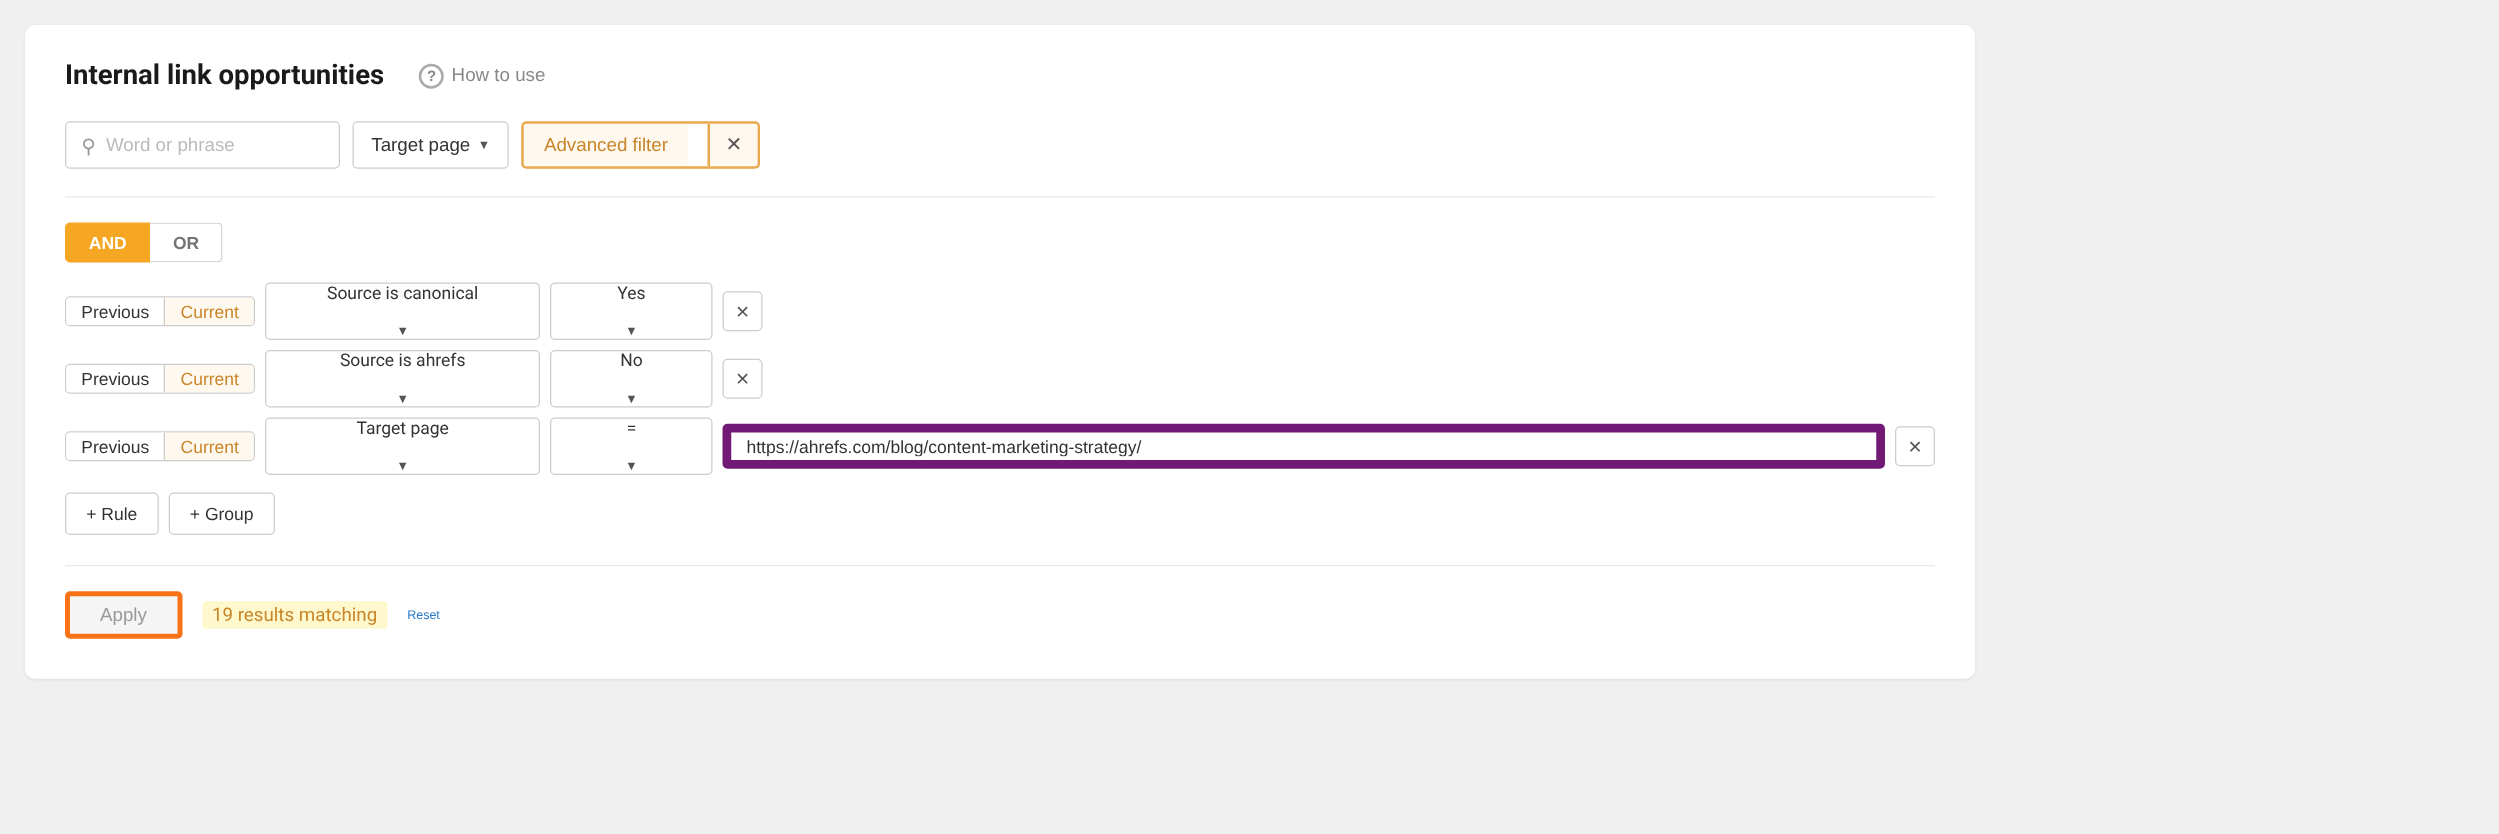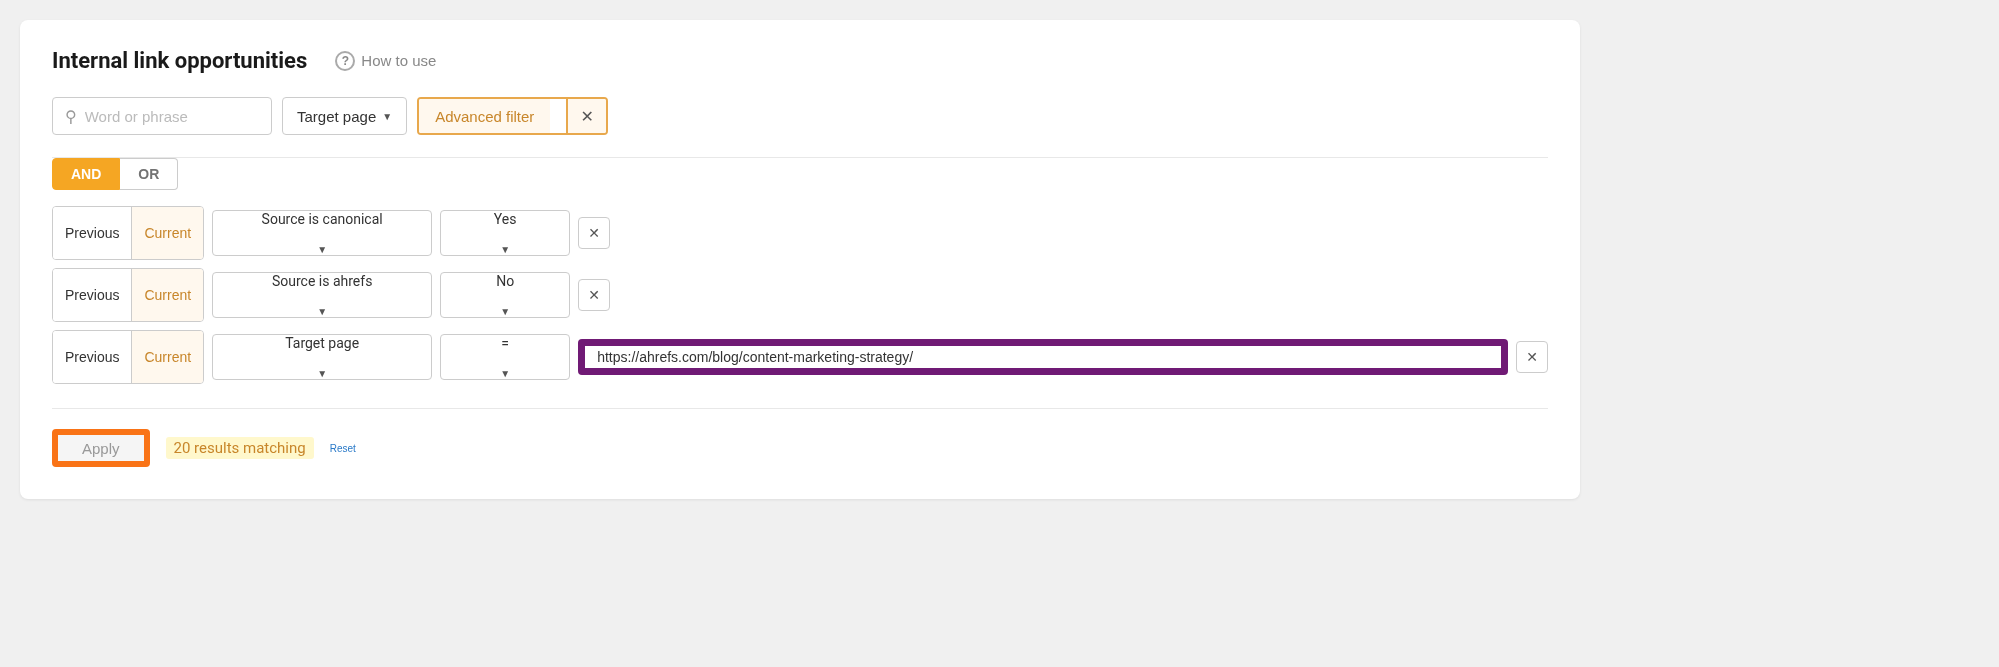--- a/index.html
+++ b/index.html
@@ -132,20 +132,21 @@
       border-left: 2px solid #e8a84c;
       height: 100%;
       display: flex;
       align-items: center;
       cursor: pointer;
       font-size: 16px;
       color: #555;
     }
     .filter-panel {
       border-top: 1px solid #e8e8e8;
+      padding-top: 20px;
     }
     .and-or-toggle {
       display: flex;
       align-items: center;
       gap: 0;
       margin-bottom: 16px;
     }
     .toggle-btn {
       height: 32px;
       padding: 0 18px;
@@ -179,21 +180,21 @@
       display: flex;
       align-items: center;
       gap: 8px;
     }
     .prev-curr-group {
       display: flex;
       align-items: flex-start;
       border: 1px solid #ccc;
       border-radius: 4px;
       overflow: hidden;
-      height: 54px;
+      height: 24px;
     }
     .prev-btn {
       padding: 0 12px;
       font-size: 14px;
       color: #333;
       background: #fff;
       border: none;
       cursor: pointer;
       height: 100%;
       display: flex;
@@ -287,21 +288,21 @@
       display: flex;
       align-items: center;
       gap: 16px;
       margin-top: 24px;
       padding-top: 20px;
       border-top: 1px solid #e8e8e8;
     }
     .apply-btn {
       height: 38px;
       padding: 0 24px;
-      border: 6px solid #f97316;
+      border: 4px solid #f97316;
       border-radius: 4px;
       background: #f5f5f5;
       color: #999;
       font-size: 15px;
       cursor: pointer;
     }
     .results-text {
       font-size: 15px;
       color: #c8862a;
       background: #fff8cc;
@@ -408,26 +409,34 @@
           <span class="select-arrow">▼</span>
         </div>
         <input class="filter-text-input" type="text" value="https://ahrefs.com/blog/content-marketing-strategy/" style="">
         <button class="remove-btn">
           <span>✕</span>
         </button>
       </div>
 
     </div>
 
+    <div class="add-buttons">
+      <button class="add-btn">
+        <span>+ Rule</span>
+      </button>
+      <button class="add-btn">
+        <span>+ Group</span>
+      </button>
+    </div>
 
   </div>
 
   <div class="footer-bar">
     <button class="apply-btn">
       <span>Apply</span>
     </button>
-    <span class="results-text">20 results matching</span>
+    <span class="results-text">19 results matching</span>
     <button class="reset-btn">
       <span>Reset</span>
     </button>
   </div>
 
 </div>
 
 </body></html>

